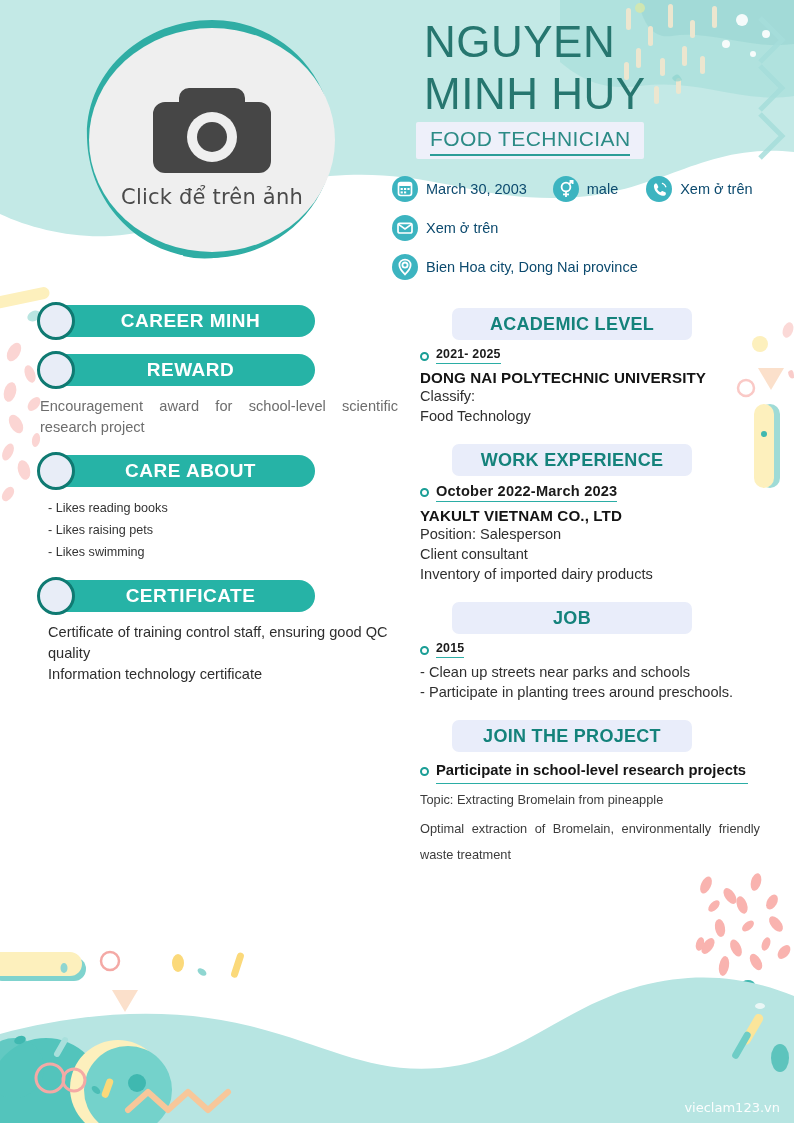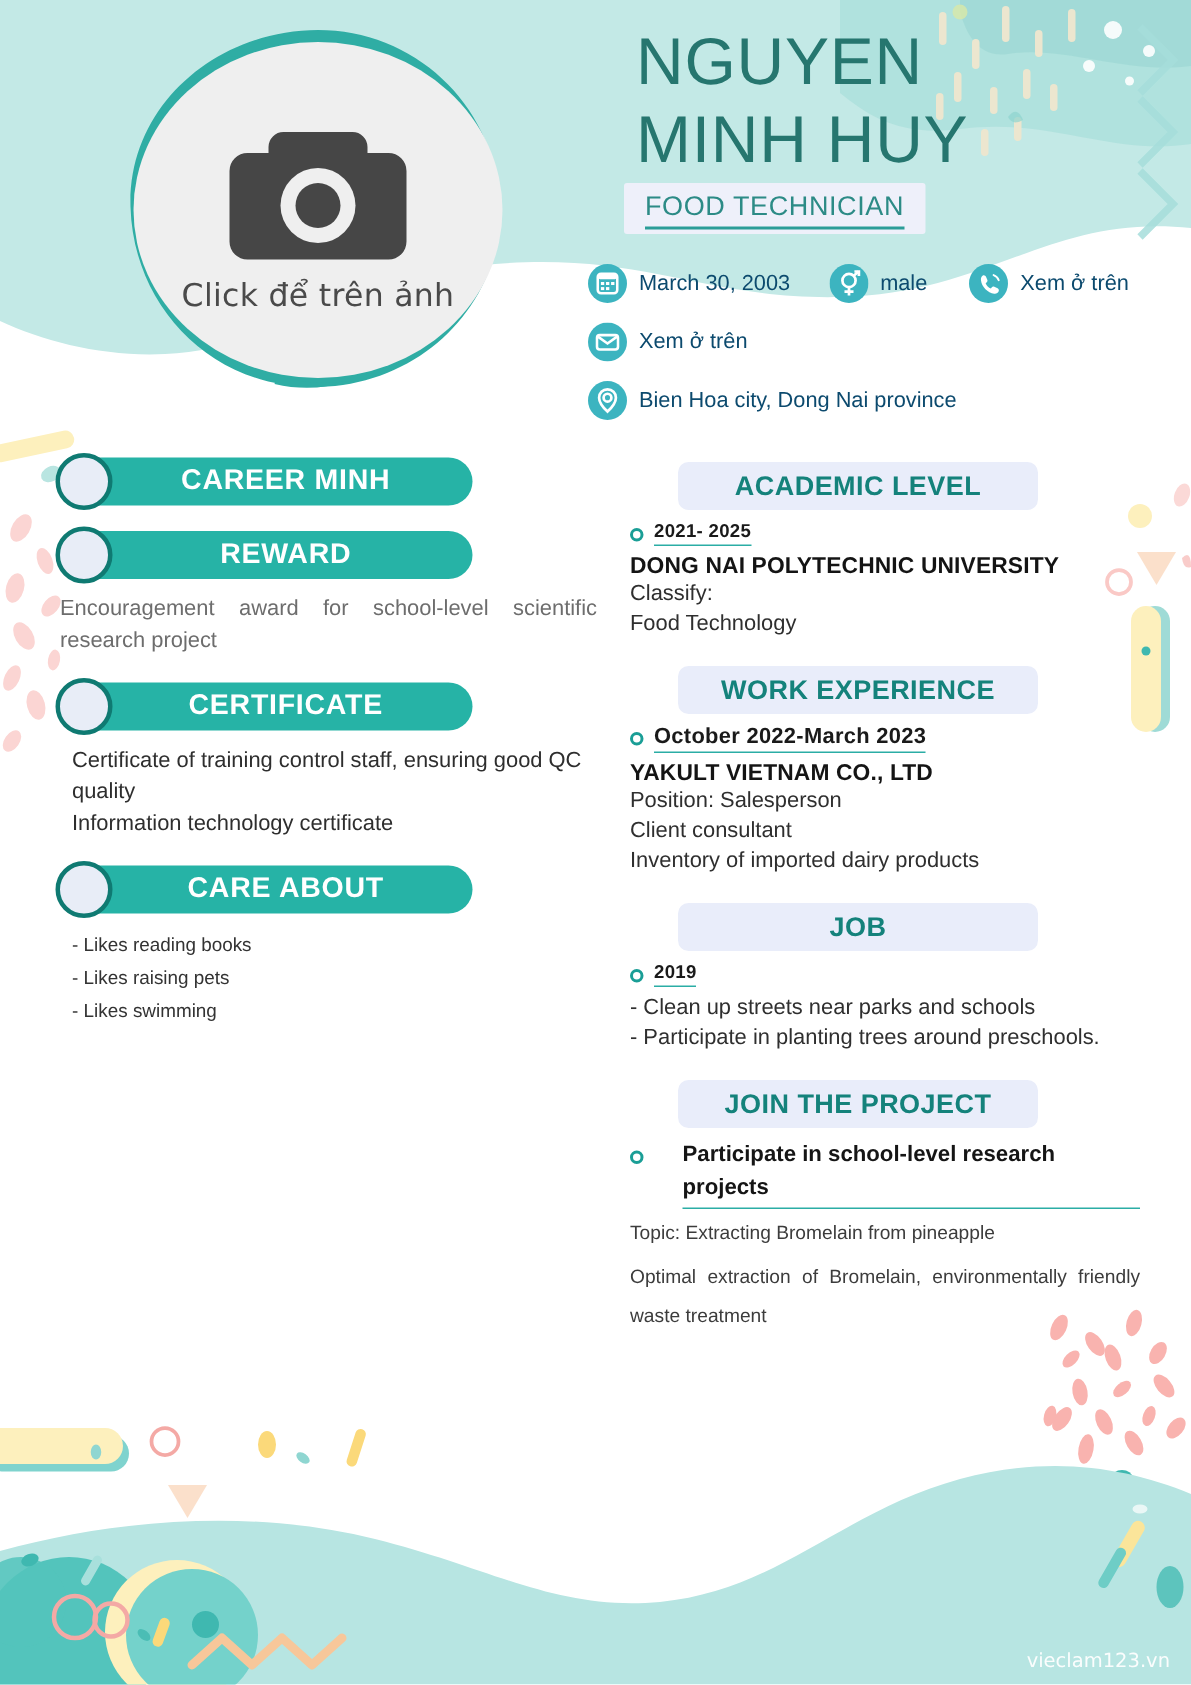--- a/index.html
+++ b/index.html
@@ -87,21 +87,21 @@
 
   .job-title-box {
     position: absolute;
     left: 416px;
     top: 122px;
     background: #eef0fa;
     padding: 5px 14px 3px 14px;
     border-radius: 2px;
   }
   .job-title-text {
-    font-size: 18px;
+    font-size: 21px;
     color: #2c8b86;
     letter-spacing: 0.4px;
     display: inline-block;
     border-bottom: 2px solid #2b9d98;
     padding-bottom: 3px;
   }
 
   .contacts {
     position: absolute;
     left: 392px;
@@ -243,21 +243,20 @@
   }
   .r-line {
     font-size: 14.6px;
     line-height: 20px;
     color: #2f2f2f;
   }
 
   .proj-head {
     display: flex;
     align-items: flex-start;
-    gap: 19px;
   }
   .proj-title {
     font-size: 14.8px;
     font-weight: bold;
     color: #151515;
     line-height: 22px;
     border-bottom: 1.6px solid #2bada5;
     padding-bottom: 2px;
     width: 312px;
   }
@@ -521,34 +520,34 @@
       <div class="lpill">
         <span class="lpill-circle"></span>
         <span class="lpill-title">REWARD</span>
       </div>
       <div class="lbody muted">Encouragement award for school-level scientific research project</div>
     </div>
 
     <div class="lsec" style="margin-top:17px;">
       <div class="lpill">
         <span class="lpill-circle"></span>
-        <span class="lpill-title">CERTIFICATE</span>
-      </div>
-      <div class="lbody tight" style="padding-left:8px;">Certificate of training control staff, ensuring good QC quality</div>
-      <div class="lbody tight" style="padding-left:8px;">Information technology certificate</div>
+        <span class="lpill-title">CARE ABOUT</span>
+      </div>
+      <div class="llist" style="padding-left:8px;">- Likes reading books</div>
+      <div class="llist" style="padding-left:8px;">- Likes raising pets</div>
+      <div class="llist" style="padding-left:8px;">- Likes swimming</div>
     </div>
 
     <div class="lsec" style="margin-top:17px;">
       <div class="lpill">
         <span class="lpill-circle"></span>
-        <span class="lpill-title">CARE ABOUT</span>
-      </div>
-      <div class="llist" style="padding-left:8px;">- Likes reading books</div>
-      <div class="llist" style="padding-left:8px;">- Likes raising pets</div>
-      <div class="llist" style="padding-left:8px;">- Likes swimming</div>
+        <span class="lpill-title">CERTIFICATE</span>
+      </div>
+      <div class="lbody tight" style="padding-left:8px;">Certificate of training control staff, ensuring good QC quality</div>
+      <div class="lbody tight" style="padding-left:8px;">Information technology certificate</div>
     </div>
   </div>
 
   <div class="col-right">
 
     <div class="rsec">
       <div class="rpill">
         <span class="rpill-title">ACADEMIC LEVEL</span>
       </div>
       <div class="entry-date">
@@ -573,21 +572,21 @@
       <div class="r-line">Client consultant</div>
       <div class="r-line">Inventory of imported dairy products</div>
     </div>
 
     <div class="rsec" style="margin-top:18px;">
       <div class="rpill">
         <span class="rpill-title">JOB</span>
       </div>
       <div class="entry-date">
         <span class="ring-bullet"></span>
-        <span class="date-text">2019</span>
+        <span class="date-text">2015</span>
       </div>
       <div class="r-line" style="margin-top:4px;">- Clean up streets near parks and schools</div>
       <div class="r-line">- Participate in planting trees around preschools.</div>
     </div>
 
     <div class="rsec" style="margin-top:18px;">
       <div class="rpill">
         <span class="rpill-title">JOIN THE PROJECT</span>
       </div>
       <div class="proj-head">

